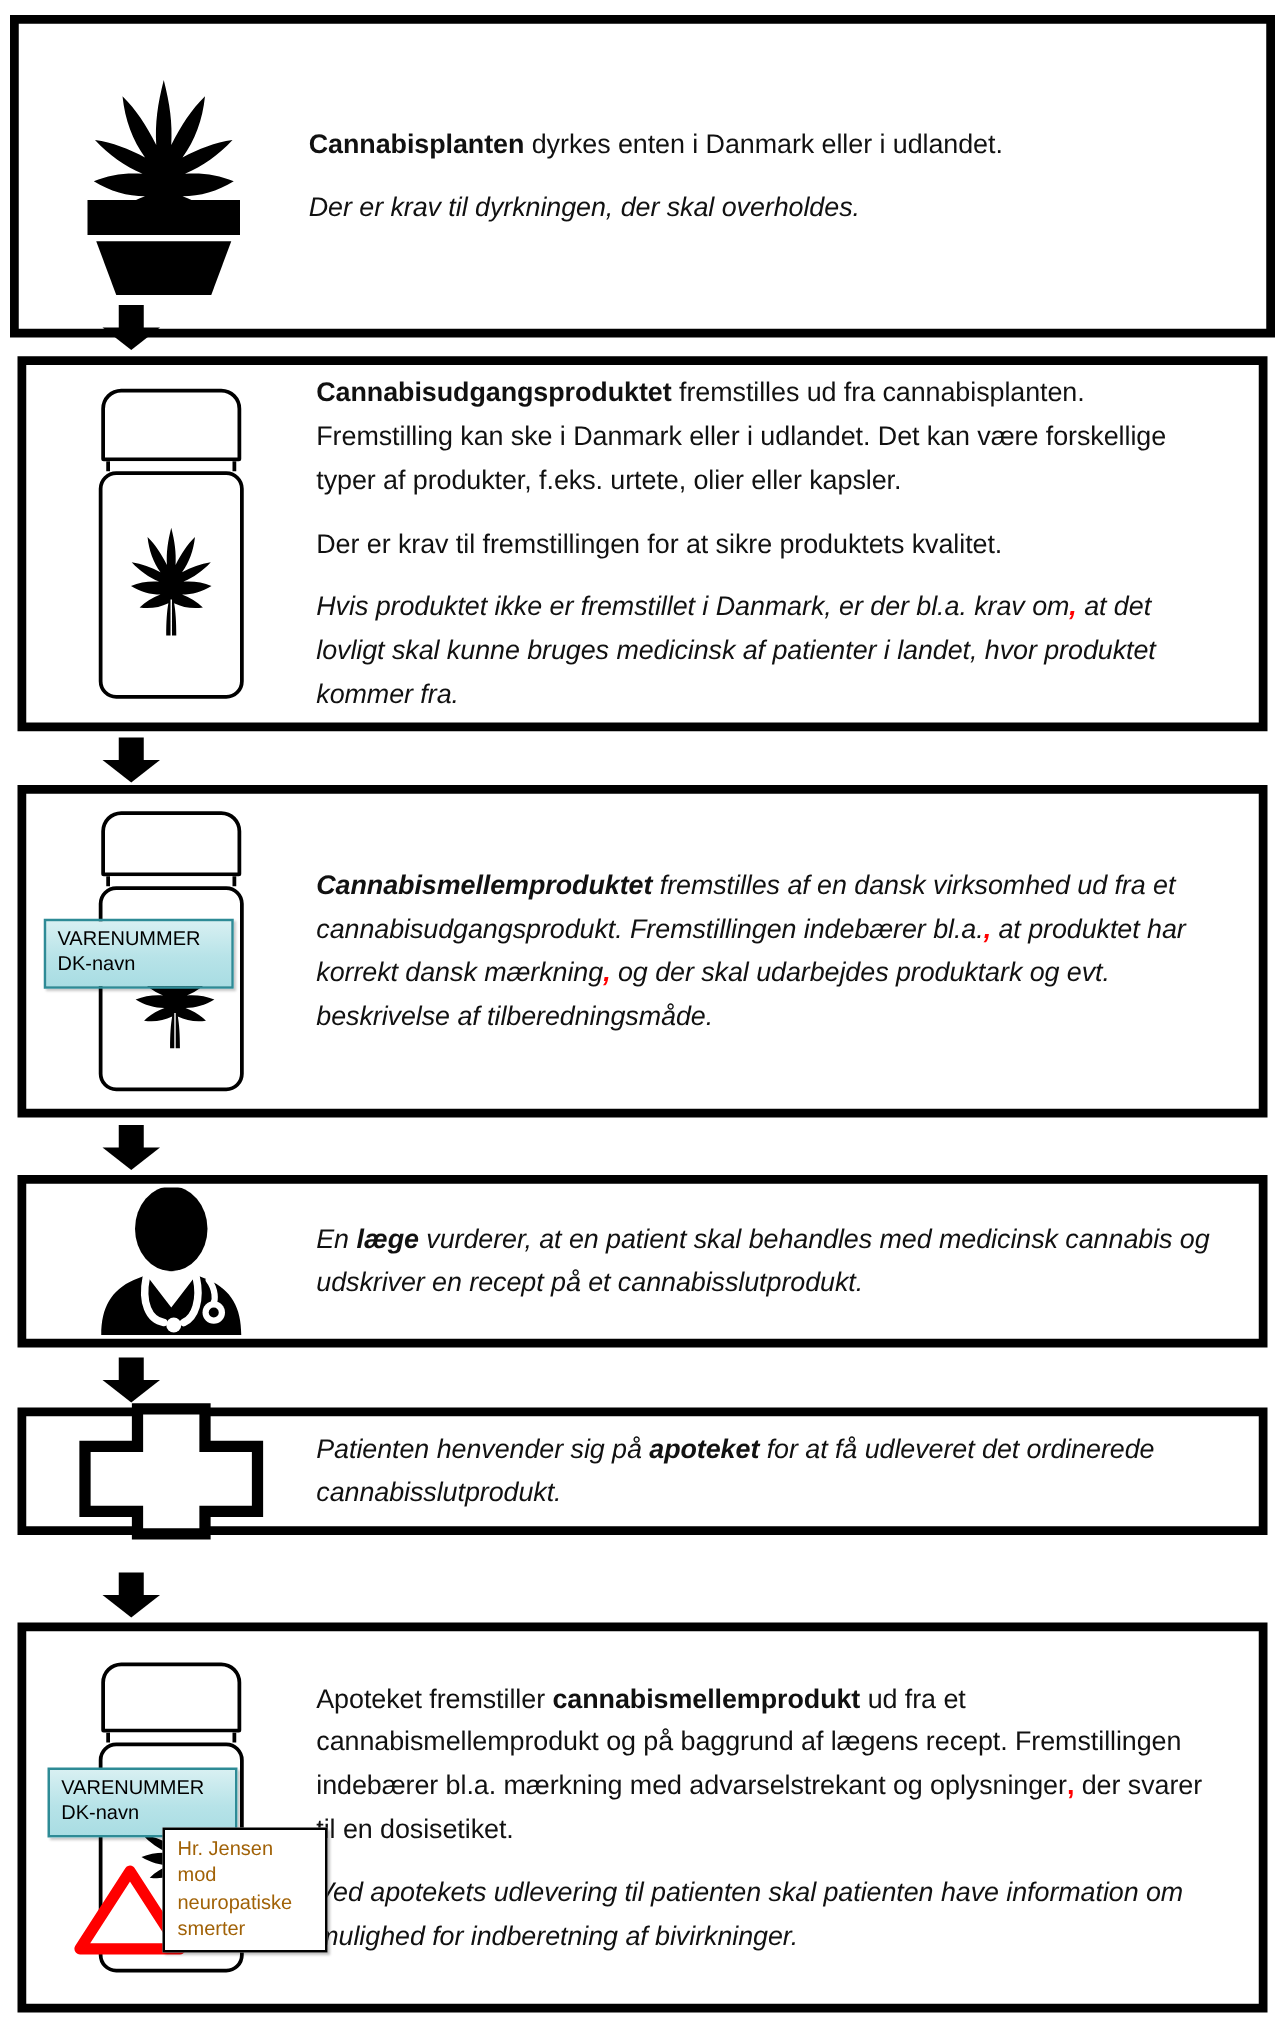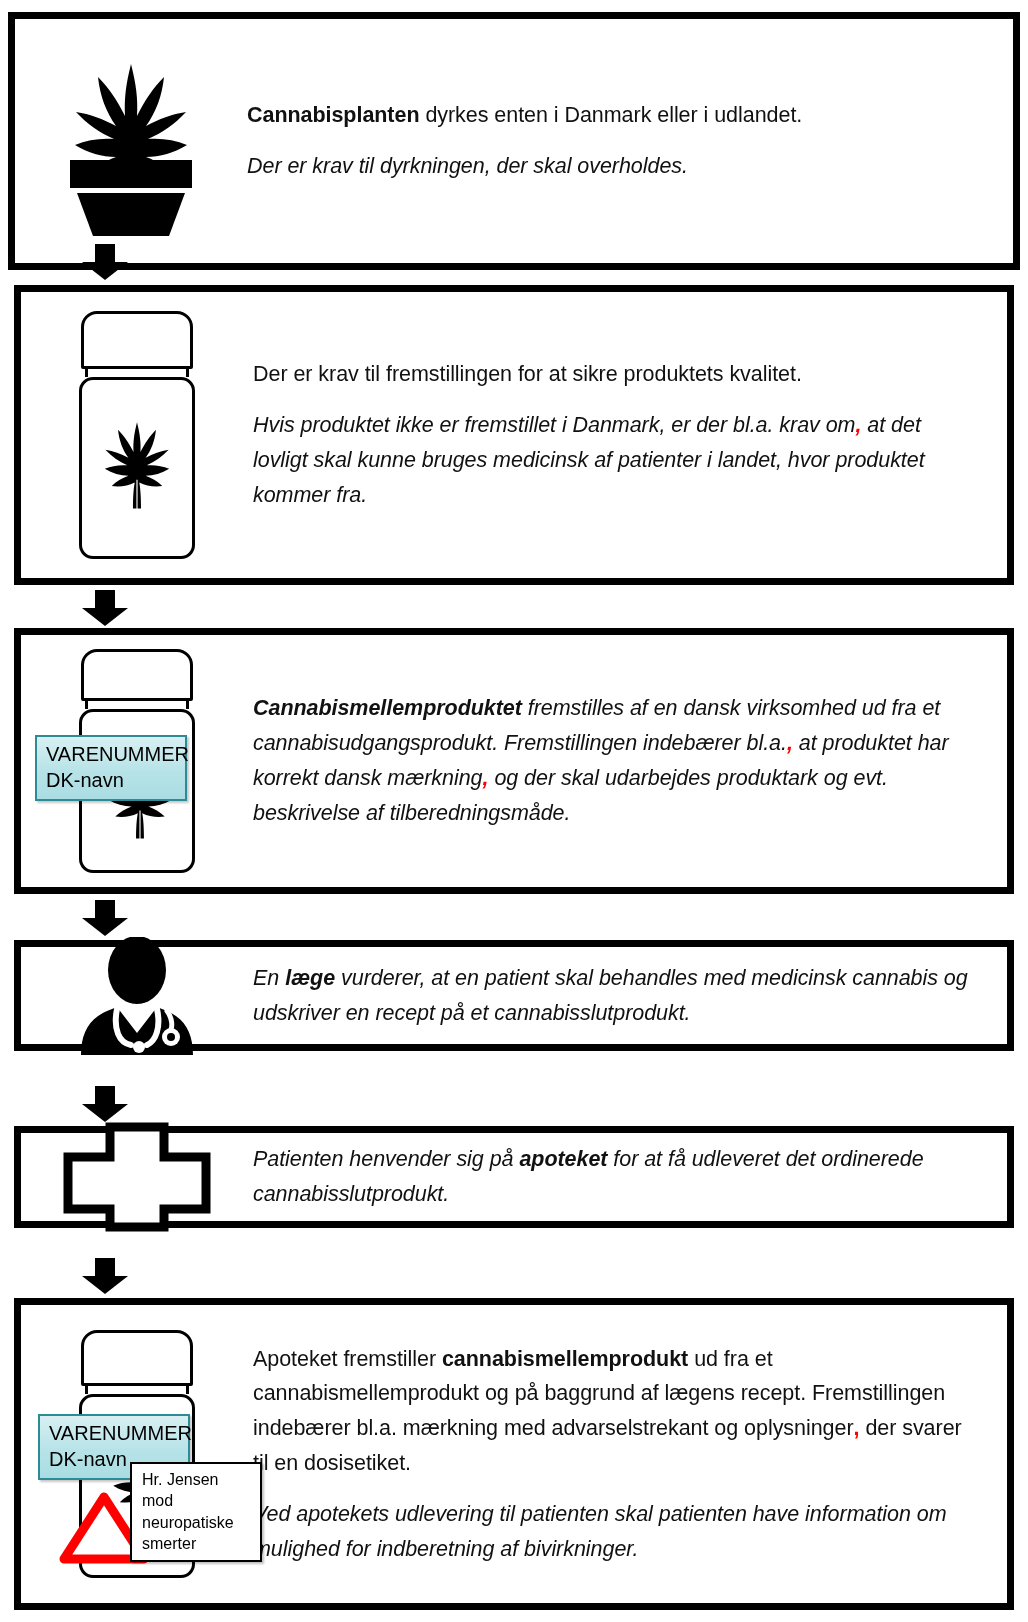--- a/index.html
+++ b/index.html
@@ -119,37 +119,37 @@
     transform: translateX(-50%);
   }
 
   
   .vlabel {
     position: absolute;
     box-sizing: border-box;
     border: 2px solid #2e8b96;
     background: linear-gradient(180deg, #d8f0f2 0%, #b7e3e8 55%, #a9dde3 100%);
     font-family: "Liberation Sans", sans-serif;
-    font-size: 20px;
+    font-size: 16px;
     line-height: 1.28;
     color: #000;
     padding: 5px 7px 6px 9px;
     box-shadow: 2px 2px 2px rgba(0,0,0,0.22);
     z-index: 6;
   }
 
   
   .note {
     position: absolute;
     box-sizing: border-box;
     border: 2px solid #000;
     background: #ffffff;
     font-size: 16px;
     line-height: 1.33;
-    color: #000000;
+    color: #a16207;
     padding: 5px 8px 6px 10px;
     box-shadow: 2px 2px 2px rgba(0,0,0,0.25);
     z-index: 7;
   }
 
   
   .warn-tri { position: absolute; z-index: 6; }
 
   
   .cross-icon { width: 150px; height: 112px; }
@@ -209,20 +209,21 @@
                      C92 132 91 118 89 107 C101 113 115 115 129 113
                      C121 105 111 99 100 95 C114 95 128 91 141 83
                      C129 78 116 76 102 77 C116 71 129 62 140 50
                      C126 52 113 57 100 64 C110 50 116 34 118 15
                      C107 26 99 38 91 54 C92 36 90 22 85 2 Z"></path>
           </svg>
         </div>
       </div>
     </div>
     <div class="text-cell">
+      <p><b>Cannabisudgangsproduktet</b><span> fremstilles ud fra cannabisplanten. Fremstilling kan ske i Danmark eller i udlandet. Det kan være forskellige typer af produkter, f.eks. urtete, olier eller kapsler.</span></p>
       <p><span>Der er krav til fremstillingen for at sikre produktets kvalitet.</span></p>
       <p><span>Hvis produktet ikke er fremstillet i Danmark, er der bl.a. krav om</span><span class="rc">,</span><span> at det lovligt skal kunne bruges medicinsk af patienter i landet, hvor produktet kommer fra.</span></p>
     </div>
   </div>
 
   <div class="arrow" style="top:590px;">
     <div class="shaft"></div>
     <div class="head"></div>
   </div>
 
@@ -255,21 +256,21 @@
     <div class="text-cell">
       <p><b>Cannabismellemproduktet</b><span> fremstilles af en dansk virksomhed ud fra et cannabisudgangsprodukt. Fremstillingen indebærer bl.a.</span><span class="rc">,</span><span> at produktet har korrekt dansk mærkning</span><span class="rc">,</span><span> og der skal udarbejdes produktark og evt. beskrivelse af tilberedningsmåde.</span></p>
     </div>
   </div>
 
   <div class="arrow" style="top:900px;">
     <div class="shaft"></div>
     <div class="head"></div>
   </div>
 
-  <div class="step" style="left:14px; top:940px; width:1000px; height:111px;">
+  <div class="step" style="left:14px; top:940px; width:1000px; height:138px;">
     <div class="icon-cell">
       <svg width="128" height="118" viewBox="0 0 128 118">
         <g fill="#000000">
 
           <ellipse cx="64" cy="33" rx="29" ry="34"></ellipse>
 
           <path d="M64 118 L8 118 C8 96 16 82 34 74 L44 70
                    L64 96 L84 70 L94 74 C112 82 120 96 120 118 Z"></path>
 
           <path fill="#ffffff" d="M50 68 L64 92 L78 68 L70 66 L64 74 L58 66 Z"></path>

